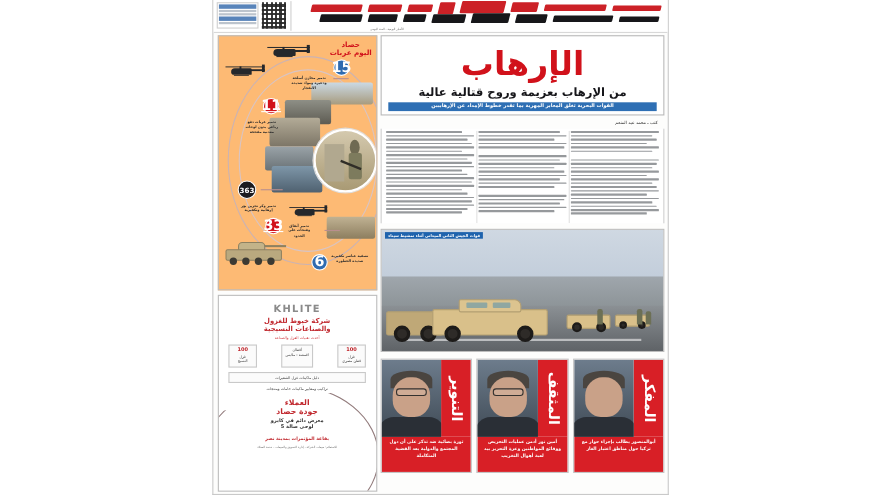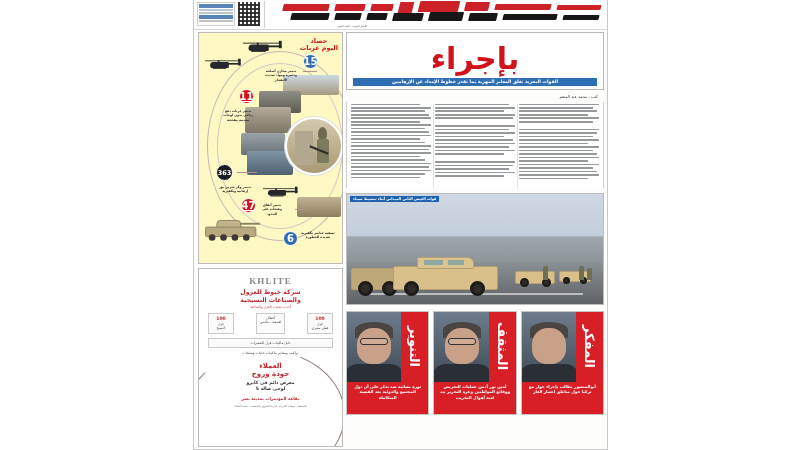--- a/index.html
+++ b/index.html
@@ -259,21 +259,21 @@
     font-size: 4.1px; line-height: 1.45;
     padding: 2px 3px; direction: rtl; text-align: center;
     font-weight: bold; flex: 1;
   }
 
   
   .info-box {
     position: relative;
     height: 232px;
     border: 1px solid #bdbdbd;
-    background: #fef9c3;
+    background: #fdba74;
     overflow: hidden;
   }
   .ig-title {
     position: absolute; right: 4px; top: 5px;
     direction: rtl; text-align: center;
     color: #d1121b; font-weight: bold;
     font-size: 6.5px; line-height: 1.15;
   }
   .arc {
     position: absolute;
@@ -288,21 +288,21 @@
     border-radius: 2px;
   }
   .ig-round {
     position: absolute; border-radius: 50%; overflow: hidden;
     border: 2px solid #ffffff;
     box-shadow: 0 0 0 1px #ddd;
   }
   .badge {
     position: absolute;
     width: 15px; height: 15px; border-radius: 50%;
-    color: #fff; font-weight: bold; font-size: 10px;
+    color: #fff; font-weight: bold; font-size: 13px;
     display: flex; align-items: center; justify-content: center;
     z-index: 6;
     border: 1.2px solid #ffffff;
   }
   .badge.red  { background: #d1121b; text-decoration: underline; }
   .badge.blue { background: #2f6bb0; }
   .badge.dark { background: #1c1c20; font-size: 6.5px; width: 17px; height: 17px; }
   .blabel {
     position: absolute; z-index: 6;
     direction: rtl; text-align: center;
@@ -363,21 +363,21 @@
     position: relative; flex: 1;
     border: 1px solid #bdbdbd; background: #ffffff;
     overflow: hidden; direction: rtl;
   }
   .ad-logo {
     margin: 7px auto 2px auto;
     text-align: center;
     font-size: 9px; font-weight: bold; color: #4a4a4a;
     letter-spacing: 1.2px;
   }
-  .ad-logo .k { color: #8a8a8a; font-family: Liberation Serif, serif; }
+  .ad-logo .k { color: #8a8a8a; }
   .ad-title {
     text-align: center; color: #c0272d;
     font-weight: bold; font-size: 6.2px; line-height: 1.3;
     padding: 0 10px;
   }
   .ad-sub {
     text-align: center; color: #d0373d;
     font-size: 3.4px; margin-top: 1px;
   }
   .ad-row {
@@ -467,21 +467,22 @@
         <div class="logo-sub">الأخبار اليومية - العدد اليومى</div>
       </div>
     </div>
 
     <div class="page-body">
 
       <div class="col-right">
 
         <div class="headline-box">
           <div class="kicker-line"></div>
-          <div class="headline-main">بإجراء</div>
+          <div class="headline-main">الإرهاب</div>
+          <div class="headline-sub">من الإرهاب بعزيمة وروح قتالية عالية</div>
           <div class="headline-strap">القوات البحرية تغلق المعابر المهربة بما تقدر خطوط الإمداد عن الإرهابيين</div>
         </div>
 
         <div class="byline">كتب ـ محمد عبد المنعم</div>
 
         <div class="article-cols">
           <div class="acol">
             <div class="tline s1"></div>
               <div class="tline s2"></div>
               <div class="tline s4"></div>
@@ -697,21 +698,21 @@
 
           <div class="badge blue" style="left:104px; top:21px;">15</div>
           <div class="blabel" style="left:62px; top:36px;">تدمير مخازن أسلحة وذخيرة ومواد شديدة الانفجار</div>
 
           <div class="badge red" style="left:40px; top:56px;">11</div>
           <div class="blabel" style="left:22px; top:76px; width:34px;">تدمير عربات دفع رباعي بدون لوحات معدنية مفخخة</div>
 
           <div class="badge dark" style="left:17px; top:131px;">363</div>
           <div class="blabel" style="left:20px; top:152px; width:32px;">تدمير وكر تخزين بؤر إرهابية وتكفيرية</div>
 
-          <div class="badge red" style="left:42px; top:165px;">47</div>
+          <div class="badge red" style="left:42px; top:165px;">33</div>
           <div class="blabel" style="left:58px; top:170px; width:30px;">تدمير أنفاق وفتحات على الحدود</div>
 
           <div class="badge blue" style="left:84px; top:198px;">6</div>
           <div class="blabel" style="left:100px; top:198px; width:38px;">تصفية عناصر تكفيرية شديدة الخطورة</div>
         </div>
 
         <div class="ad-box">
           <div class="ad-swoosh"></div>
 
           <div class="ad-logo">
@@ -735,21 +736,21 @@
               <b>100</b><br>
               <span>غزل</span><br>
               <span>قطن مصري</span>
             </div>
           </div>
 
           <div class="ad-wide">دليل ماكينات غزل الشعيرات</div>
           <div class="ad-center">تراكيب ومعايير      ماكينات      خامات ومنتجات</div>
 
           <div class="ad-redbig">العملاء</div>
-          <div class="ad-redbig" style="margin-top:0;">جودة وروح</div>
+          <div class="ad-redbig" style="margin-top:0;">جودة حصاد</div>
 
           <div class="ad-dark">معرض دائم في كايرو</div>
           <div class="ad-dark" style="margin-top:0;">لوحى صالة 5</div>
 
           <div class="ad-foot">بقاعة المؤتمرات بمدينة نصر</div>
           <div class="ad-fine">للاستعلام: مبيعات الشركة - إدارة التسويق والمبيعات - خدمة العملاء</div>
         </div>
 
       </div>
     </div>

